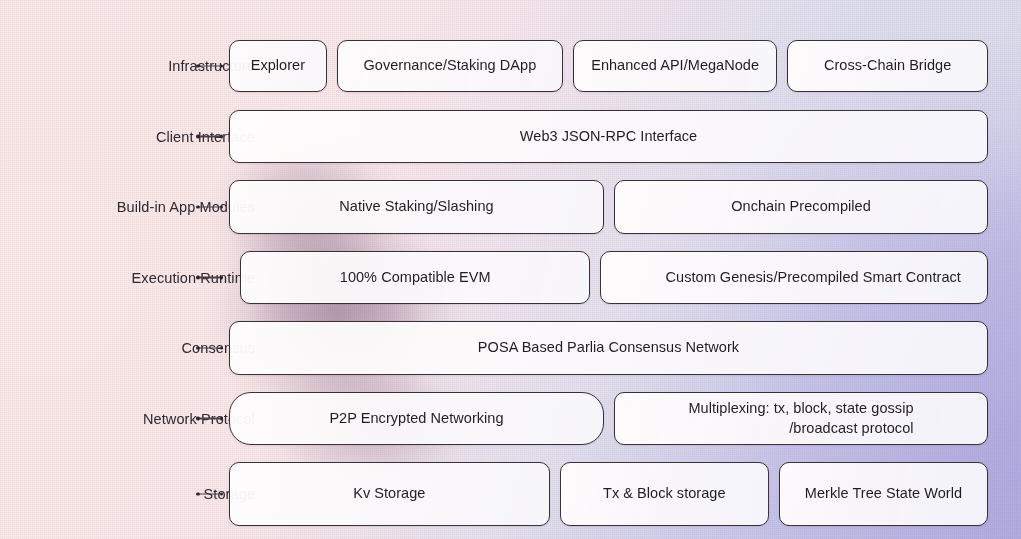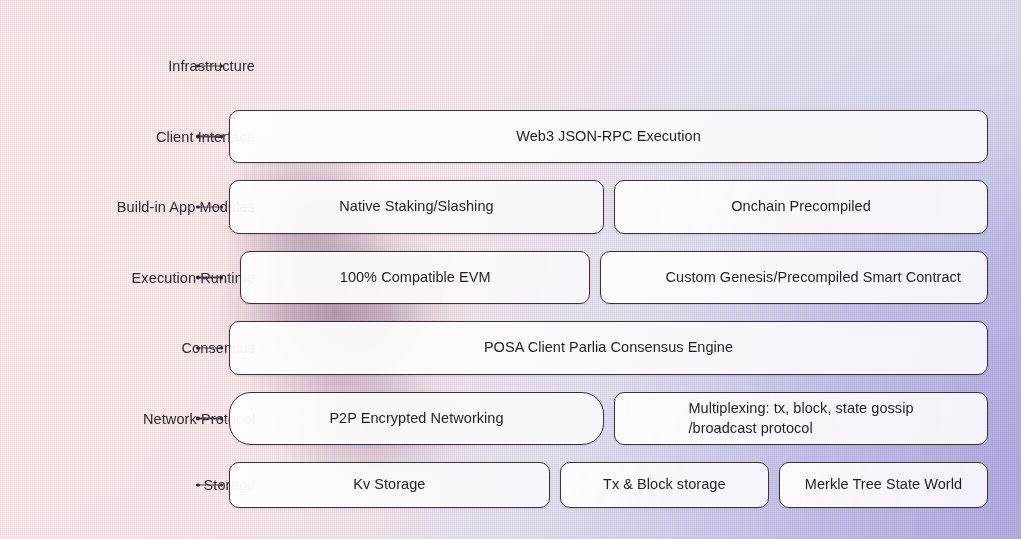--- a/index.html
+++ b/index.html
@@ -166,21 +166,21 @@
     letter-spacing: 0.05px;
     text-align: center;
     padding: 0 10px;
     box-sizing: border-box;
     height: 100%;
   }
   .box .box-text {
     line-height: 1.35;
   }
   .box.align-left-text .box-text {
-    text-align: left;
+    text-align: right;
   }
 </style>
 </head>
 <body>
 
 <div id="diagram">
   <div class="bg-layer bg-base"></div>
   <div class="bg-layer bg-pink-left"></div>
   <div class="bg-layer bg-cool-topright"></div>
   <div class="bg-layer bg-lav-right"></div>
@@ -190,31 +190,45 @@
   <div class="bg-layer bg-noise"></div>
 
   <div class="rows" id="rows-container">
       <div class="row" style="top: 40px; height: 52px;">
         <div class="row-label">Infrastructure</div>
         <div class="connector" style="left: 196px; width: 27px;">
           <span class="dot"></span>
           <span class="line"></span>
           <span class="dot"></span>
         </div>
+        <div class="boxes">
+          <div class="box" style="flex: 86 0 0px;">
+            <span class="box-text">Explorer</span>
+          </div>
+          <div class="box" style="flex: 232 0 0px;">
+            <span class="box-text">Governance/Staking DApp</span>
+          </div>
+          <div class="box" style="flex: 207 0 0px;">
+            <span class="box-text">Enhanced API/MegaNode</span>
+          </div>
+          <div class="box" style="flex: 203 0 0px;">
+            <span class="box-text">Cross-Chain Bridge</span>
+          </div>
+        </div>
       </div>
       <div class="row" style="top: 110px; height: 53px;">
         <div class="row-label">Client Interface</div>
         <div class="connector" style="left: 196px; width: 27px;">
           <span class="dot"></span>
           <span class="line"></span>
           <span class="dot"></span>
         </div>
         <div class="boxes">
           <div class="box" style="flex: 759 0 0px;">
-            <span class="box-text">Web3 JSON-RPC Execution</span>
+            <span class="box-text">Web3 JSON-RPC Interface</span>
           </div>
         </div>
       </div>
       <div class="row" style="top: 180px; height: 54px;">
         <div class="row-label">Build-in App Modules</div>
         <div class="connector" style="left: 196px; width: 27px;">
           <span class="dot"></span>
           <span class="line"></span>
           <span class="dot"></span>
         </div>
@@ -245,41 +259,41 @@
       </div>
       <div class="row" style="top: 321px; height: 54px;">
         <div class="row-label">Consensus</div>
         <div class="connector" style="left: 196px; width: 27px;">
           <span class="dot"></span>
           <span class="line"></span>
           <span class="dot"></span>
         </div>
         <div class="boxes">
           <div class="box" style="flex: 759 0 0px;">
-            <span class="box-text">POSA Client Parlia Consensus Engine</span>
+            <span class="box-text">POSA Based Parlia Consensus Network</span>
           </div>
         </div>
       </div>
       <div class="row" style="top: 392px; height: 53px;">
         <div class="row-label">Network Protocol</div>
         <div class="connector" style="left: 196px; width: 27px;">
           <span class="dot"></span>
           <span class="line"></span>
           <span class="dot"></span>
         </div>
         <div class="boxes">
           <div class="box" style="flex: 375 0 0px; border-radius: 22px;">
             <span class="box-text">P2P Encrypted Networking</span>
           </div>
           <div class="box align-left-text" style="flex: 374 0 0px;">
             <span class="box-text">Multiplexing: tx, block, state gossip<br>/broadcast protocol</span>
           </div>
         </div>
       </div>
-      <div class="row" style="top: 462px; height: 46px;">
+      <div class="row" style="top: 462px; height: 64px;">
         <div class="row-label">Storage</div>
         <div class="connector" style="left: 196px; width: 27px;">
           <span class="dot"></span>
           <span class="line"></span>
           <span class="dot"></span>
         </div>
         <div class="boxes">
           <div class="box" style="flex: 324 0 0px;">
             <span class="box-text">Kv Storage</span>
           </div>

